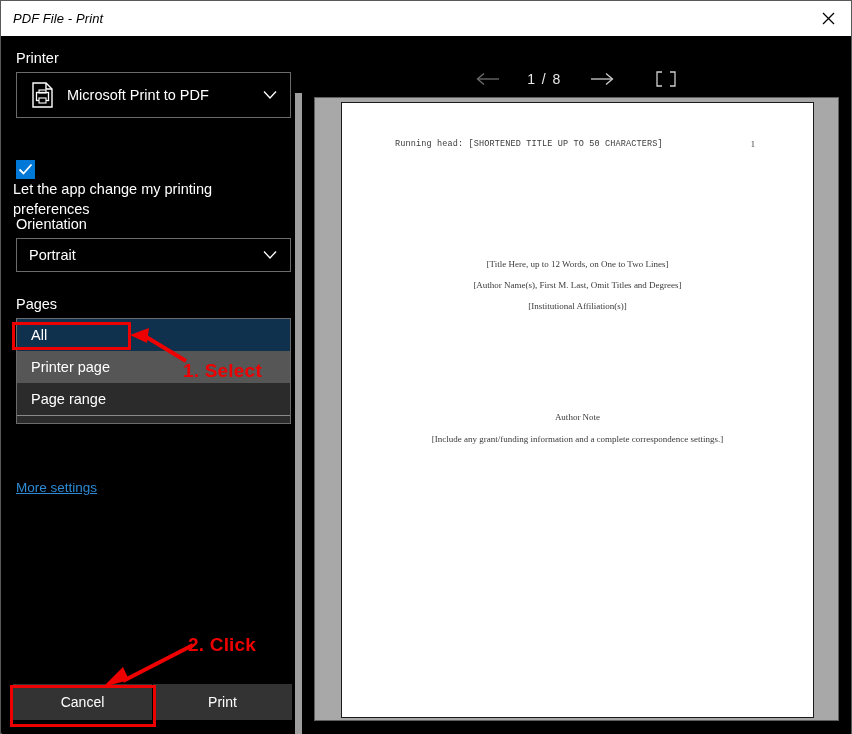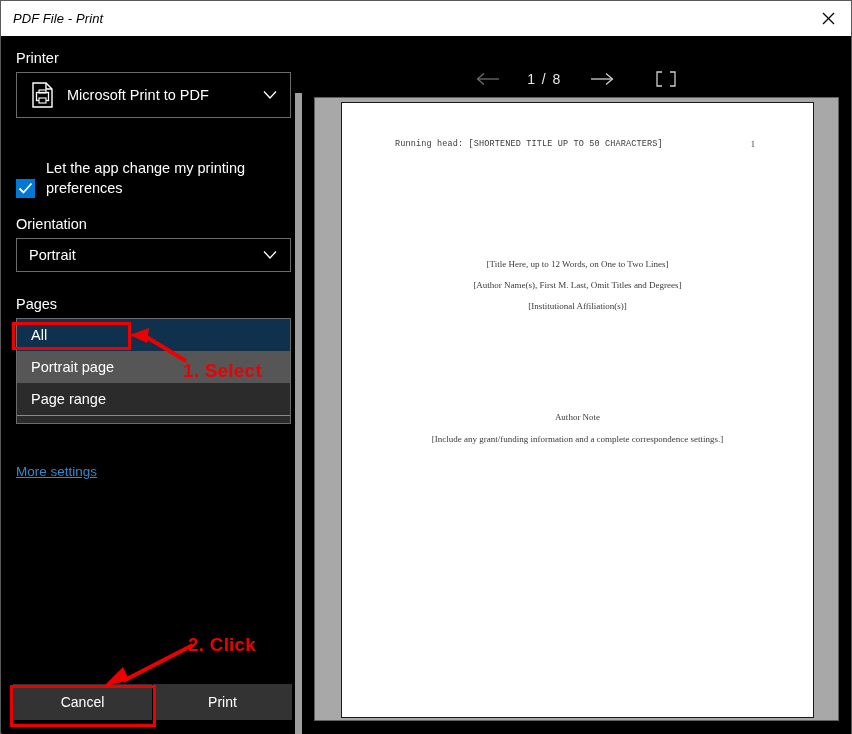--- a/index.html
+++ b/index.html
@@ -81,22 +81,23 @@
   }
   .chevron {
     position: absolute; right: 13px; top: 50%;
     transform: translateY(-50%);
     width: 14px; height: 9px;
   }
 
   
   .checkbox-row {
     position: absolute; left: 0; top: 122px;
-    display: flex; align-items: flex-end;
+    display: flex; align-items: flex-start;
     width: 290px;
+    flex-direction: column;
   }
   .checkbox {
     margin-left: 14px; margin-top: 2px;
     width: 19px; height: 19px;
     background: #0078d7;
     flex: 0 0 auto;
     position: relative;
     cursor: default;
   }
   .checkbox svg { position: absolute; left: 2px; top: 3px; }
@@ -124,21 +125,21 @@
   }
   .page-item.selected { background: #10314e; }
   .page-item.hovered  { background: #565656; }
   .pages-list-footer {
     height: 8px;
     background: #2b2b2b;
     border-top: 1px solid #8a8a8a;
   }
 
   .more-settings {
-    position: absolute; left: 14px; top: 428px;
+    position: absolute; left: 14px; top: 444px;
     font-size: 13.5px;
     color: #2d8ad4;
     text-decoration: underline;
     cursor: pointer;
   }
 
   
   .btn-row {
     position: absolute; left: 11px; bottom: 14px;
     width: 279px; height: 36px;
@@ -298,21 +299,21 @@
         <svg class="chevron" viewBox="0 0 14 9">
           <polyline points="1,1 7,7.5 13,1" fill="none" stroke="#ffffff" stroke-width="1.3"></polyline>
         </svg>
       </div>
     </div>
 
     <div class="grp-pages">
       <div class="section-label">Pages</div>
       <div class="pages-list">
         <div class="page-item selected">All</div>
-        <div class="page-item hovered">Portrait page</div>
+        <div class="page-item hovered">Printer page</div>
         <div class="page-item">Page range</div>
         <div class="pages-list-footer"></div>
       </div>
     </div>
 
     <a class="more-settings">More settings</a>
 
     <div class="btn-row">
       <button class="btn">Cancel</button>
       <button class="btn">Print</button>

